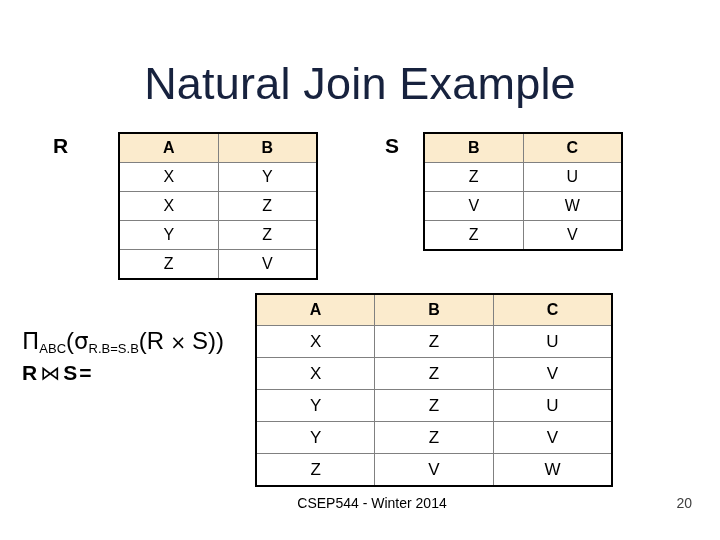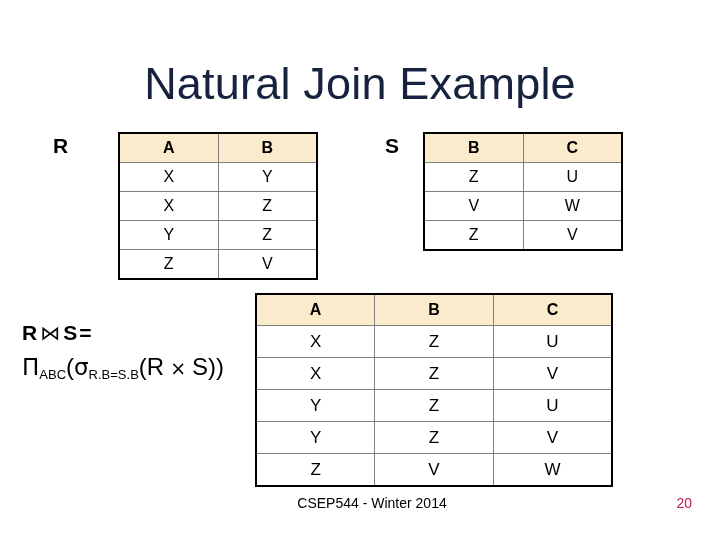--- a/index.html
+++ b/index.html
@@ -145,21 +145,21 @@
     text-align: center;
     font-size: 14px;
     color: #000000;
     line-height: 18px;
   }
   #footer-pagenum {
     position: absolute;
     right: 28px;
     top: 494px;
     font-size: 14px;
-    color: #be185d;
+    color: #404040;
     line-height: 18px;
     text-align: left;
   }
 </style>
 </head>
 <body>
 
 <div id="slide">
 
   <div id="slide-title">Natural Join Example</div>
@@ -212,26 +212,26 @@
         <td>W</td>
       </tr>
       <tr>
         <td>Z</td>
         <td>V</td>
       </tr>
     </tbody>
   </table>
 
   <div id="formula-block">
+    <div id="formula-line2">
+      <span class="gl">Π</span><sub>ABC</sub><span class="paren">(</span><span class="gl">σ</span><sub>R.B=S.B</sub><span class="paren">(</span><span class="paren">R</span><span class="times">×</span><span class="paren">S</span><span class="paren">))</span>
+    </div>
     <div id="formula-line1">
       <span>R</span><span class="joinsym">⋈</span><span>S</span><span class="eq">=</span>
     </div>
-    <div id="formula-line2">
-      <span class="gl">Π</span><sub>ABC</sub><span class="paren">(</span><span class="gl">σ</span><sub>R.B=S.B</sub><span class="paren">(</span><span class="paren">R</span><span class="times">×</span><span class="paren">S</span><span class="paren">))</span>
-    </div>
   </div>
 
   <table class="rel-table" id="table-result">
     <thead>
       <tr>
         <th>A</th>
         <th>B</th>
         <th>C</th>
       </tr>
     </thead>

